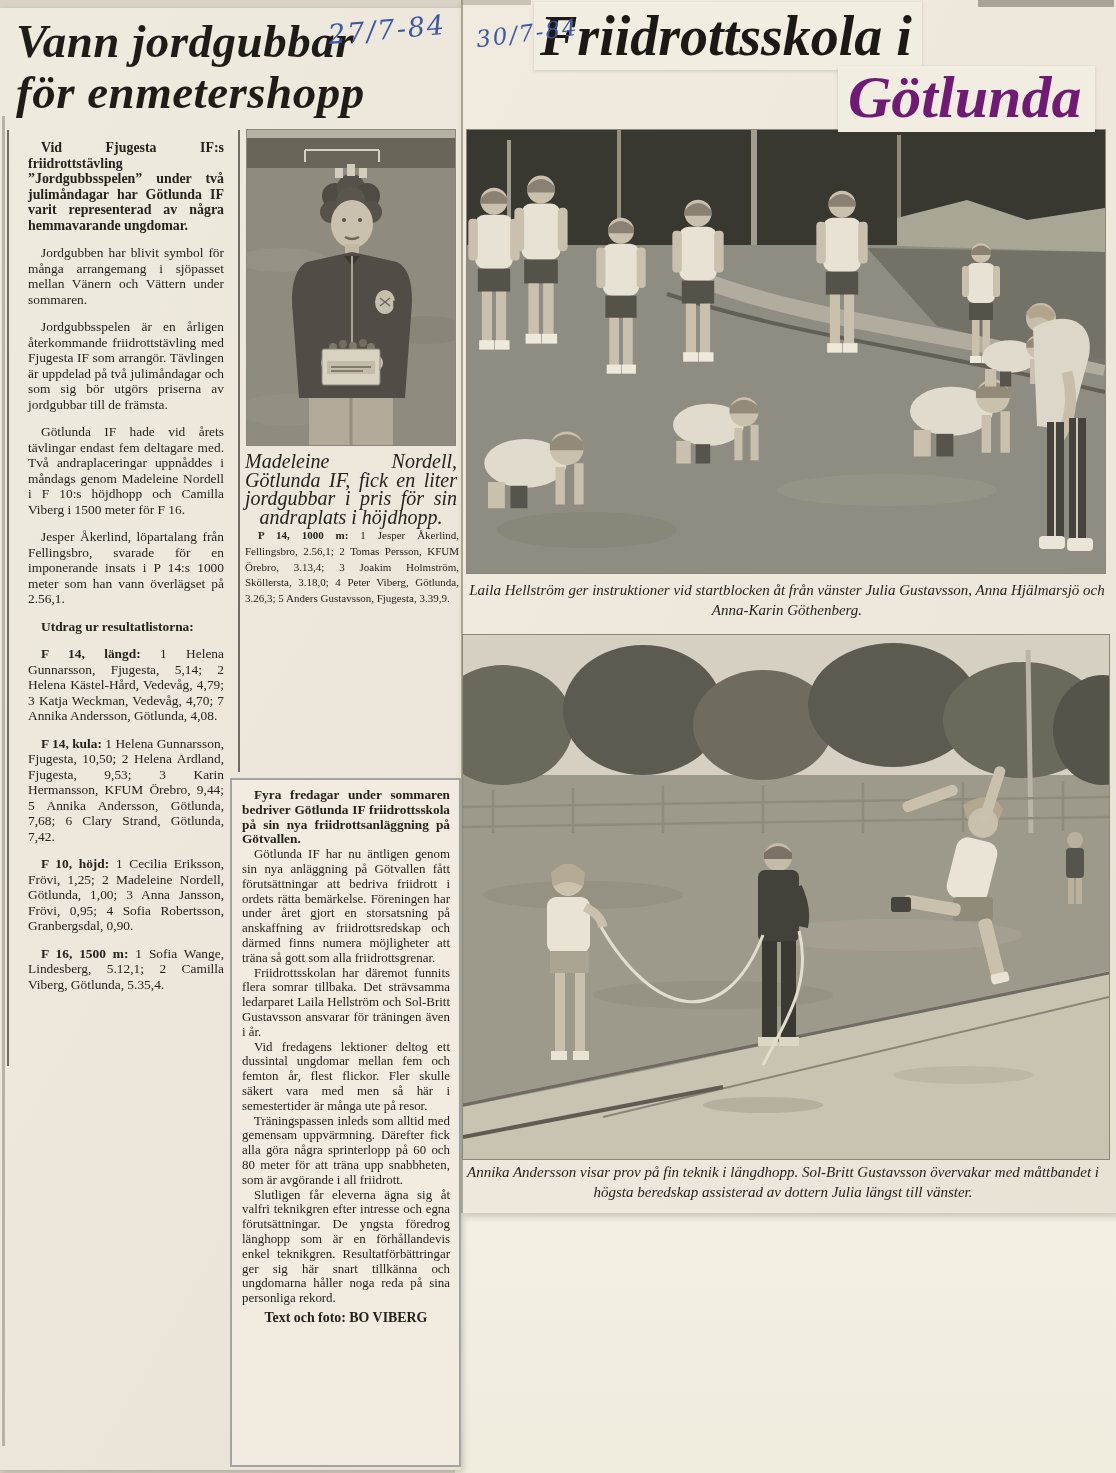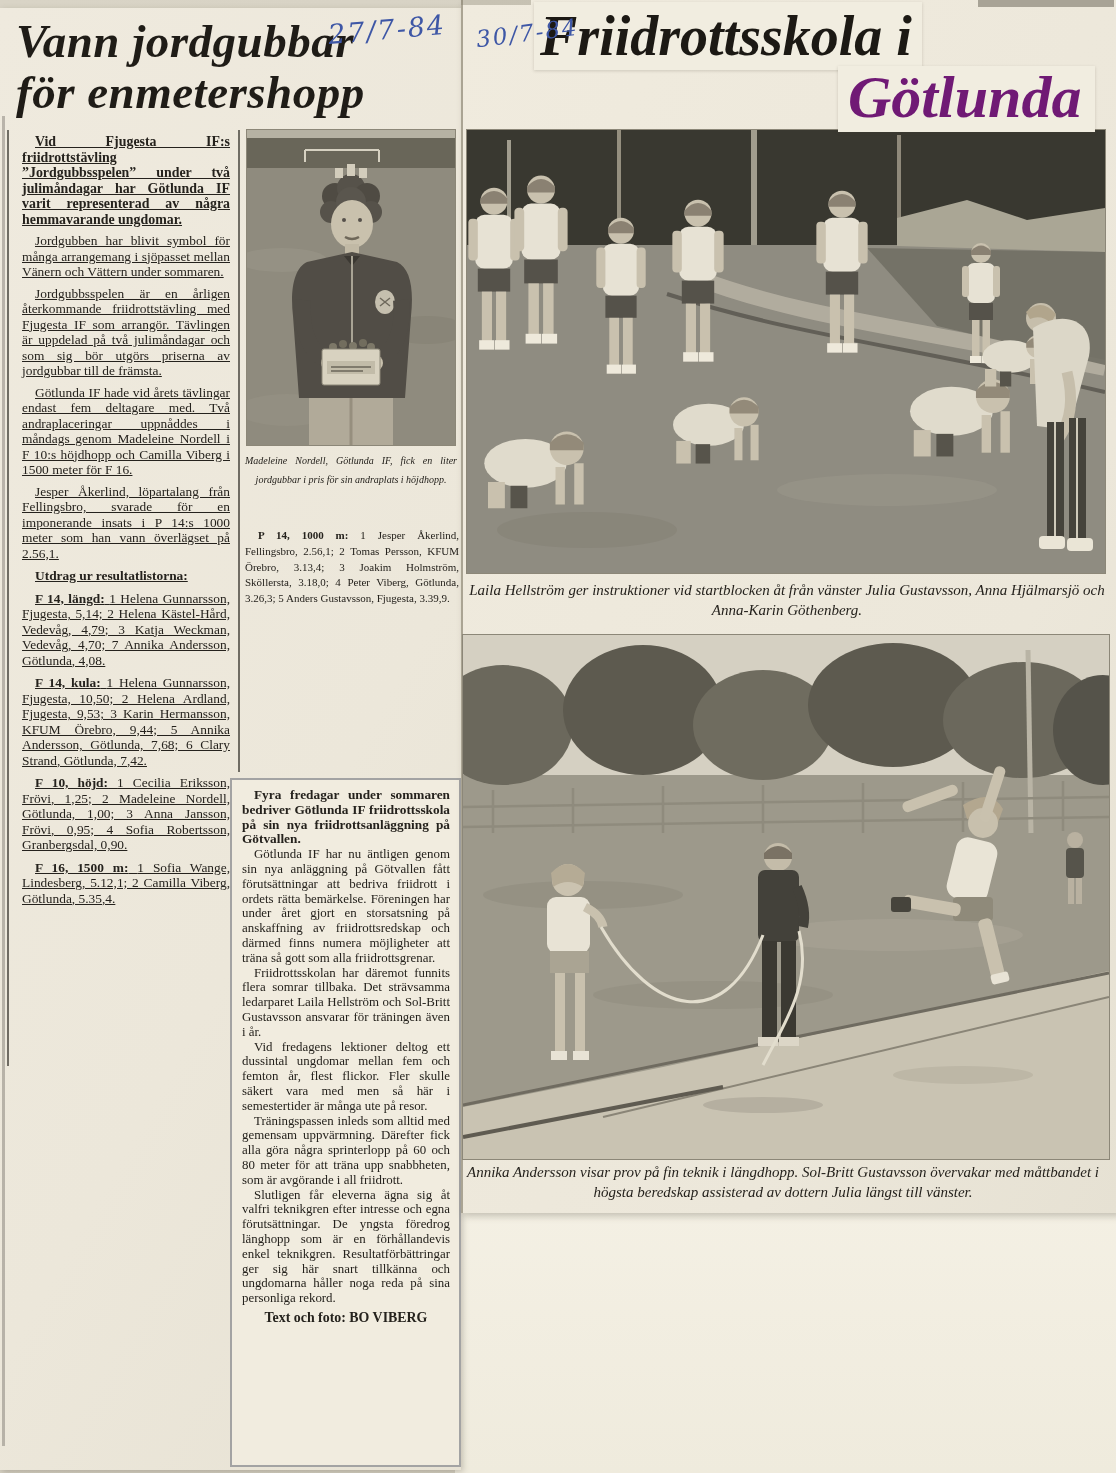--- a/index.html
+++ b/index.html
@@ -43,25 +43,25 @@
   
   .hw{color:#3e57a6;font-style:italic;font-weight:500;letter-spacing:2px;
     font-family:"DejaVu Serif",serif;}
   .hw1{left:328px;top:14px;font-size:27px;transform:rotate(-5deg);}
   .hw2{left:476px;top:20px;font-size:23px;transform:rotate(-7deg);}
   
   .rule{background:#3b3831;opacity:.7;}
   .rule-a{left:7px;top:130px;width:2px;height:936px;}
   .rule-b{left:238px;top:130px;width:2px;height:642px;}
   .col1{left:16px;top:128px;width:220px;font-size:13.4px;line-height:15.5px;text-align:justify;}
-  .col1 p{margin:6px;text-indent:13px;text-decoration:underline;}
+  .col1 p{margin:12px;text-indent:13px;}
   .col1 .lead{font-weight:bold;font-size:13.9px;}
   .col1 .head{font-weight:bold;margin-top:7px;}
   .col1 .res{margin-top:7px;}
-  .capA{left:245px;top:452px;width:212px;font-style:italic;font-size:10px;line-height:18.5px;
+  .capA{left:245px;top:452px;width:212px;font-style:italic;font-size:20px;line-height:18.5px;
     text-align:justify;text-align-last:center;}
   .p14{left:245px;top:528px;width:214px;font-size:11px;line-height:15.8px;text-align:justify;}
   .p14 p{margin:0;text-indent:13px;}
   
   .boxart{left:230px;top:778px;width:231px;height:689px;box-sizing:border-box;
     background:#f1ecdf;border:2px solid #a3a3a3;padding:8px 9px 6px 10px;
     font-size:12.9px;line-height:14.8px;text-align:justify;}
   .boxart p{margin:0;text-indent:12px;}
   .boxart .lead{font-weight:bold;font-size:13.3px;}
   .boxart .byline{font-weight:bold;text-align:center;text-indent:0;margin-top:5px;font-size:13.9px;}

